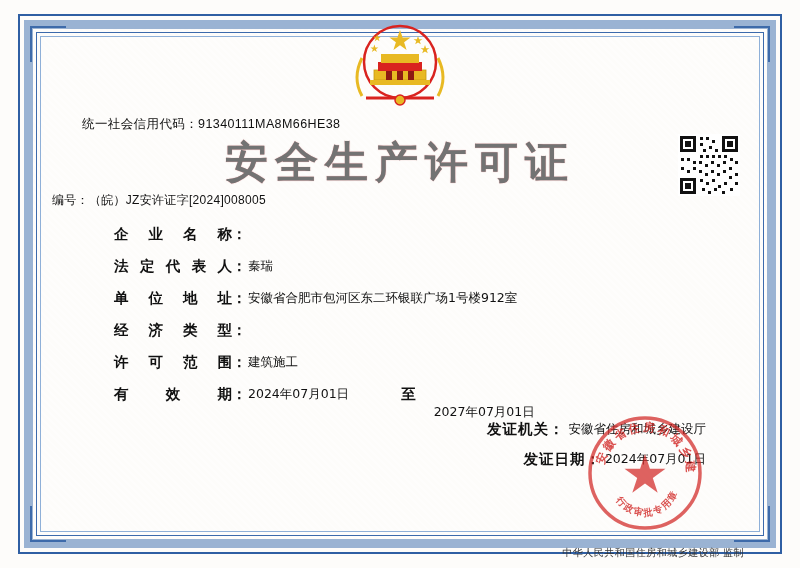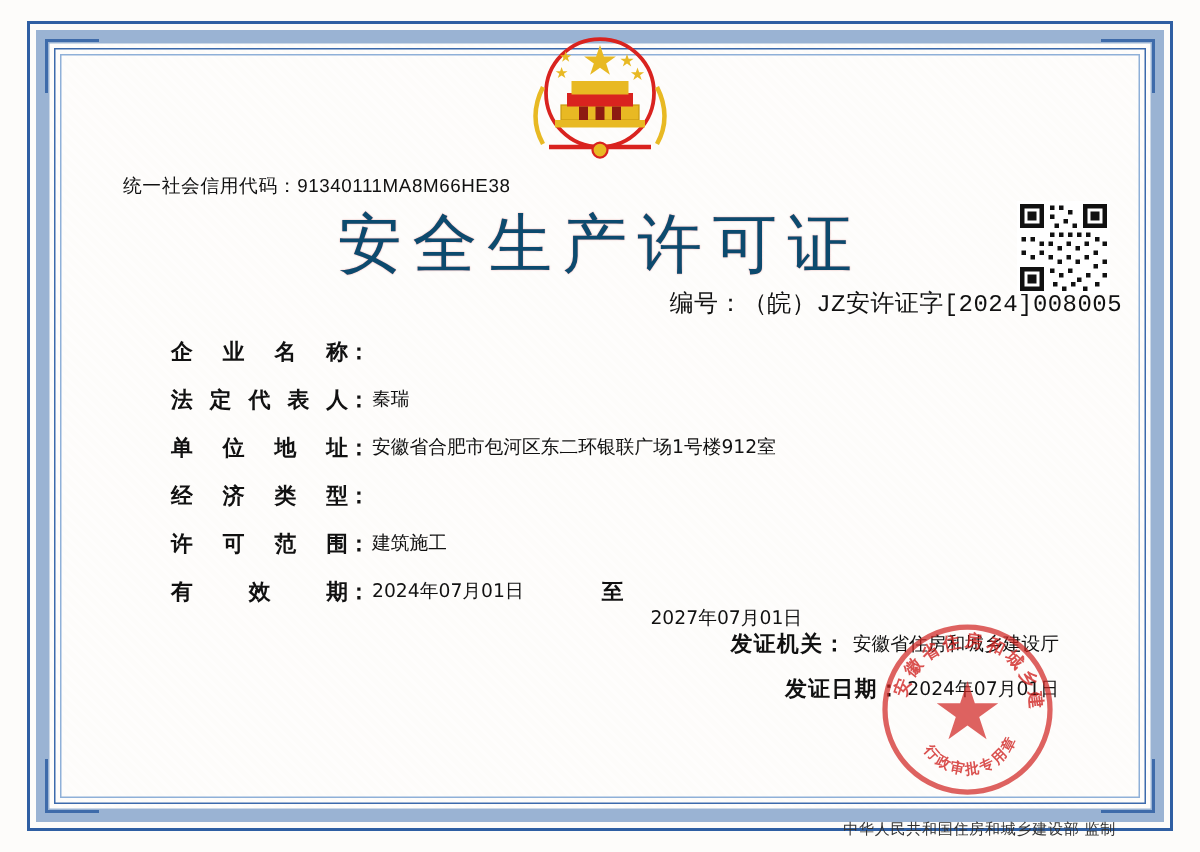--- a/index.html
+++ b/index.html
@@ -87,35 +87,34 @@
     white-space: nowrap;
   }
   .title {
     position: absolute;
     left: 0;
     right: 0;
     top: 26px;
     text-align: center;
     font-family: "DejaVu Sans", sans-serif;
     font-size: 43px;
-    font-weight: normal;
-    color: #0c4a6e;
+    font-weight: bold;
+    color: #737373;
     letter-spacing: 7px;
     text-shadow: 0 0 1px rgba(192,22,28,0.5);
   }
   .serial {
     position: absolute;
     left: 0;
     right: 0;
     top: 84px;
-    text-align: right;
-    font-size: 16px;
+    text-align: left;
+    font-size: 12px;
     color: #111;
     letter-spacing: 0.3px;
-    font-family: Liberation Mono, monospace;
   }
   
   .qr {
     position: absolute;
     right: 8px;
     top: 26px;
     width: 62px;
     height: 62px;
     background: #fff;
   }

